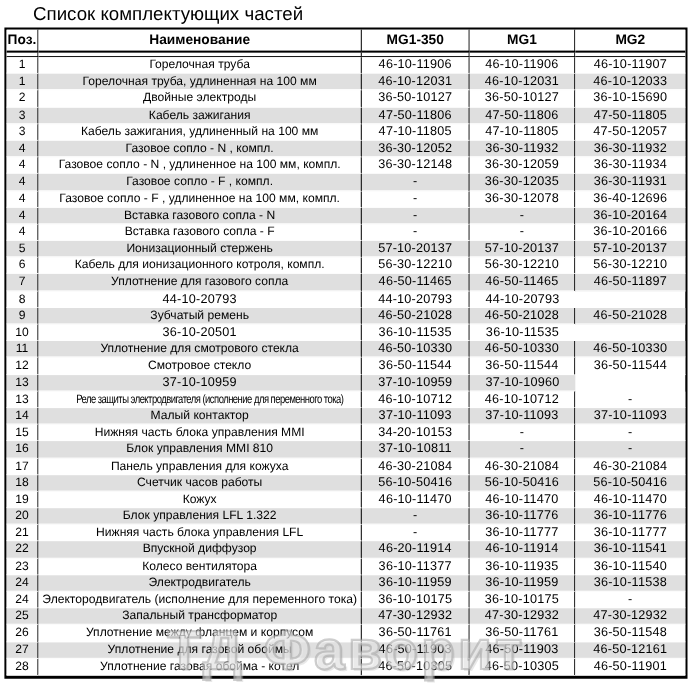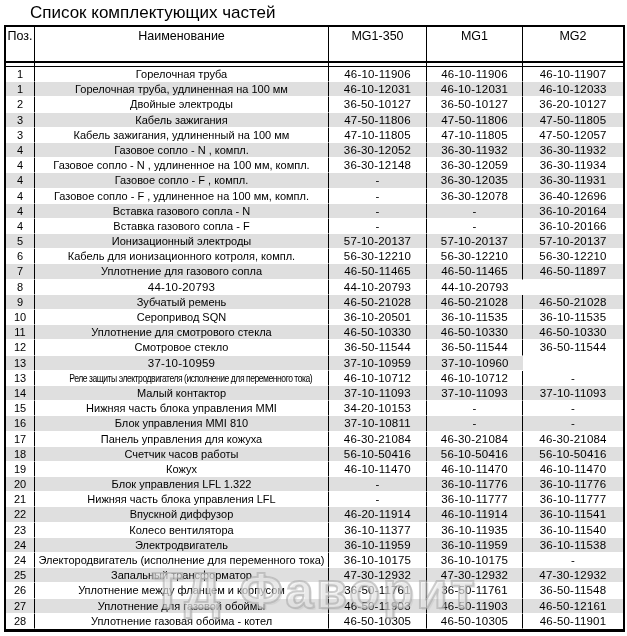--- a/index.html
+++ b/index.html
@@ -15,21 +15,21 @@
     border:2px solid #000;border-bottom-width:3px;
     background:#fff;
   }
   .row{display:grid;grid-template-columns:29px 294px 98px 96px 1fr;}
   .cell{
     border-right:1.5px solid #000;
     text-align:center;overflow:hidden;white-space:nowrap;
   }
   .cell:last-child{border-right:none;}
   .header .cell{
-    font-weight:normal;font-size:12.5px;padding:2px 0 18px;
+    font-weight:bold;font-size:12.5px;padding:2px 0 3px;
     border-bottom:2.5px solid #000;background:#fff;
   }
   .divider .cell{height:3px;border-bottom:1.5px solid #000;background:#fff;}
   .data .cell{
     height:14.2px;line-height:14.2px;font-size:11px;
     border-bottom:1.5px solid #fff;background:#fff;
   }
   .data .cell.num{font-size:11.5px;letter-spacing:0.2px;}
   .data.gray .cell{background:#dfdfdf;}
   .squeeze{
@@ -79,21 +79,21 @@
           <div class="cell name">Горелочная труба, удлиненная на 100 мм</div>
           <div class="cell num">46-10-12031</div>
           <div class="cell num">46-10-12031</div>
           <div class="cell num">46-10-12033</div>
         </div>
         <div class="row data">
           <div class="cell">2</div>
           <div class="cell name">Двойные электроды</div>
           <div class="cell num">36-50-10127</div>
           <div class="cell num">36-50-10127</div>
-          <div class="cell num">36-20-10127</div>
+          <div class="cell num">36-10-15690</div>
         </div>
         <div class="row data gray">
           <div class="cell">3</div>
           <div class="cell name">Кабель зажигания</div>
           <div class="cell num">47-50-11806</div>
           <div class="cell num">47-50-11806</div>
           <div class="cell num">47-50-11805</div>
         </div>
         <div class="row data">
           <div class="cell">3</div>
@@ -139,21 +139,21 @@
         </div>
         <div class="row data">
           <div class="cell">4</div>
           <div class="cell name">Вставка газового сопла - F</div>
           <div class="cell num">-</div>
           <div class="cell num">-</div>
           <div class="cell num">36-10-20166</div>
         </div>
         <div class="row data gray">
           <div class="cell">5</div>
-          <div class="cell name">Ионизационный электроды</div>
+          <div class="cell name">Ионизационный стержень</div>
           <div class="cell num">57-10-20137</div>
           <div class="cell num">57-10-20137</div>
           <div class="cell num">57-10-20137</div>
         </div>
         <div class="row data">
           <div class="cell">6</div>
           <div class="cell name">Кабель для ионизационного котроля, компл.</div>
           <div class="cell num">56-30-12210</div>
           <div class="cell num">56-30-12210</div>
           <div class="cell num">56-30-12210</div>
@@ -173,21 +173,20 @@
         </div>
         <div class="row data gray">
           <div class="cell">9</div>
           <div class="cell name">Зубчатый ремень</div>
           <div class="cell num">46-50-21028</div>
           <div class="cell num">46-50-21028</div>
           <div class="cell num">46-50-21028</div>
         </div>
         <div class="row data">
           <div class="cell">10</div>
-          <div class="cell name">Серопривод SQN</div>
           <div class="cell num">36-10-20501</div>
           <div class="cell num">36-10-11535</div>
           <div class="cell num">36-10-11535</div>
         </div>
         <div class="row data gray">
           <div class="cell">11</div>
           <div class="cell name">Уплотнение для смотрового стекла</div>
           <div class="cell num">46-50-10330</div>
           <div class="cell num">46-50-10330</div>
           <div class="cell num">46-50-10330</div>

